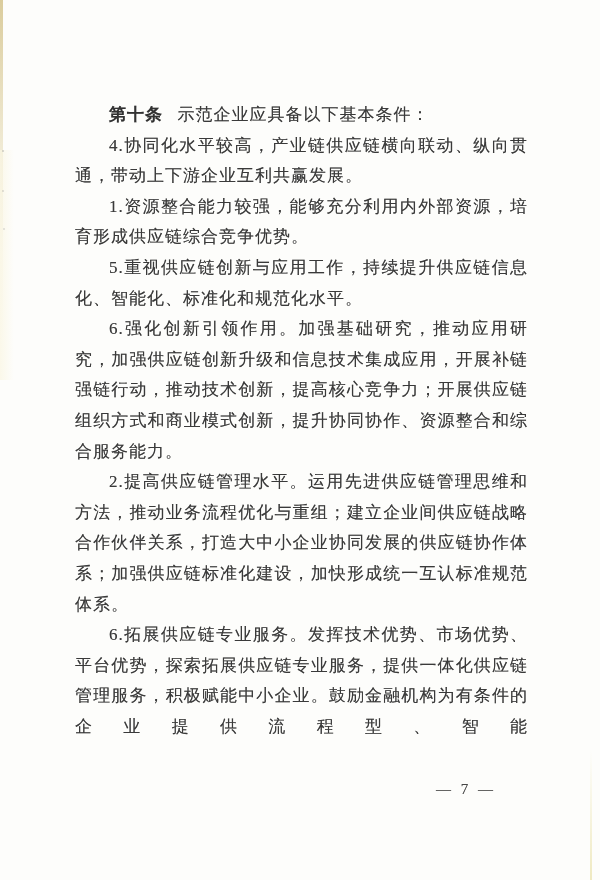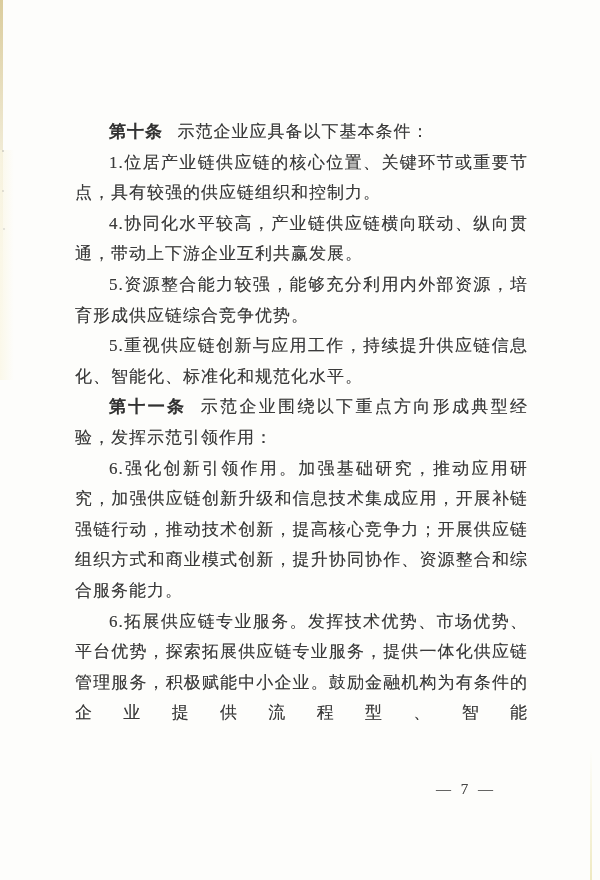--- a/index.html
+++ b/index.html
@@ -48,21 +48,21 @@
     background: rgba(150,150,150,0.45);
     border-radius: 50%;
     box-shadow: 0 40px 0 rgba(150,150,150,0.35),
                 1px 78px 0 rgba(150,150,150,0.3);
     pointer-events: none;
   }
   
   .text-block {
     position: absolute;
     left: 75px;
-    top: 117px;
+    top: 100px;
     width: 453px;
     color: #3a3a3a;
     font-size: 17px;
     line-height: 30.6px;
     letter-spacing: 1px;
     text-align: justify;
     text-shadow: 0 0 0.5px rgba(70,70,70,0.55);
   }
   .para {
     text-indent: 2em;
@@ -89,22 +89,21 @@
 </head>
 <body>
 
 <div class="edge-left"></div>
 <div class="edge-left-soft"></div>
 <div class="edge-right"></div>
 <div class="specks"></div>
 
 <div class="text-block">
   <p class="para"><span class="lead">第十条</span><span>示范企业应具备以下基本条件：</span></p>
-  <p class="para"><span>1.位居产业链供应链的核心位置、关键环节或重要节点，具有较强的供应链组织和控制力。</span></p>
   <p class="para"><span>4.协同化水平较高，产业链供应链横向联动、纵向贯通，带动上下游企业互利共赢发展。</span></p>
-  <p class="para"><span>5.资源整合能力较强，能够充分利用内外部资源，培育形成供应链综合竞争优势。</span></p>
+  <p class="para"><span>1.资源整合能力较强，能够充分利用内外部资源，培育形成供应链综合竞争优势。</span></p>
   <p class="para"><span>5.重视供应链创新与应用工作，持续提升供应链信息化、智能化、标准化和规范化水平。</span></p>
-  <p class="para"><span class="lead">第十一条</span><span>示范企业围绕以下重点方向形成典型经验，发挥示范引领作用：</span></p>
   <p class="para"><span>6.强化创新引领作用。加强基础研究，推动应用研究，加强供应链创新升级和信息技术集成应用，开展补链强链行动，推动技术创新，提高核心竞争力；开展供应链组织方式和商业模式创新，提升协同协作、资源整合和综合服务能力。</span></p>
+  <p class="para"><span>2.提高供应链管理水平。运用先进供应链管理思维和方法，推动业务流程优化与重组；建立企业间供应链战略合作伙伴关系，打造大中小企业协同发展的供应链协作体系；加强供应链标准化建设，加快形成统一互认标准规范体系。</span></p>
   <p class="para cont"><span>6.拓展供应链专业服务。发挥技术优势、市场优势、平台优势，探索拓展供应链专业服务，提供一体化供应链管理服务，积极赋能中小企业。鼓励金融机构为有条件的企业提供流程型、智能</span></p>
 </div>
 
 <div class="page-number">— 7 —</div>
 
 </body></html>

